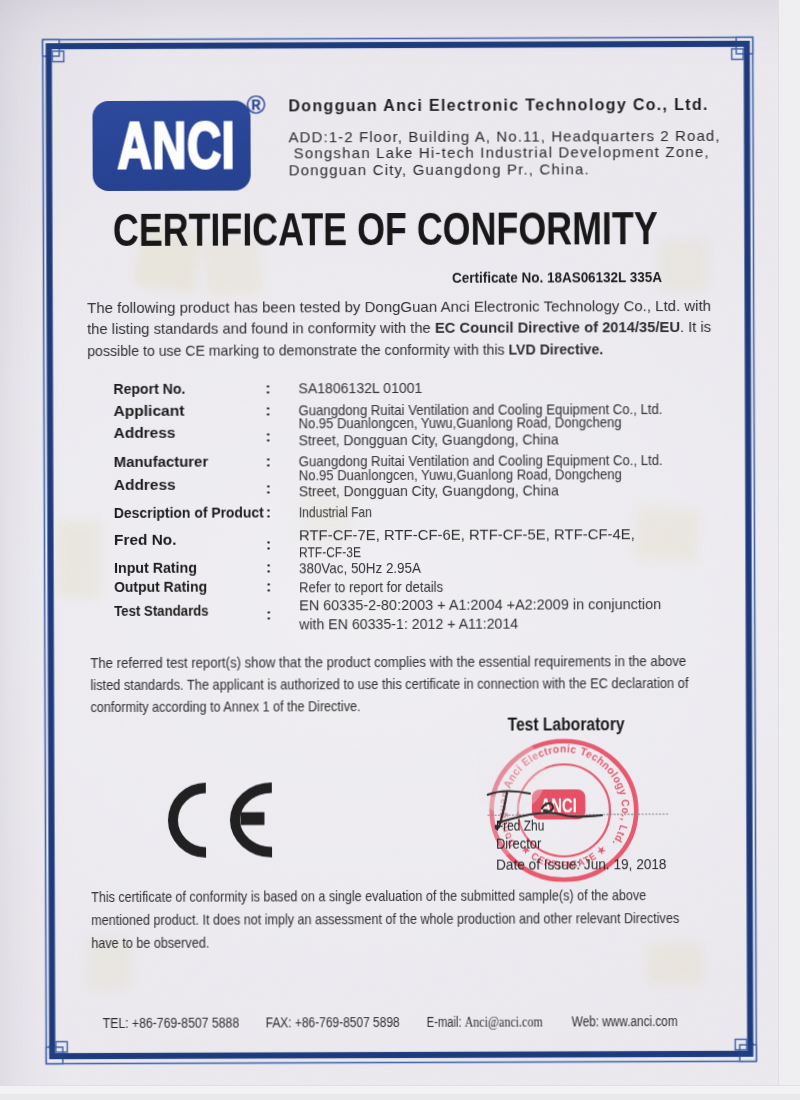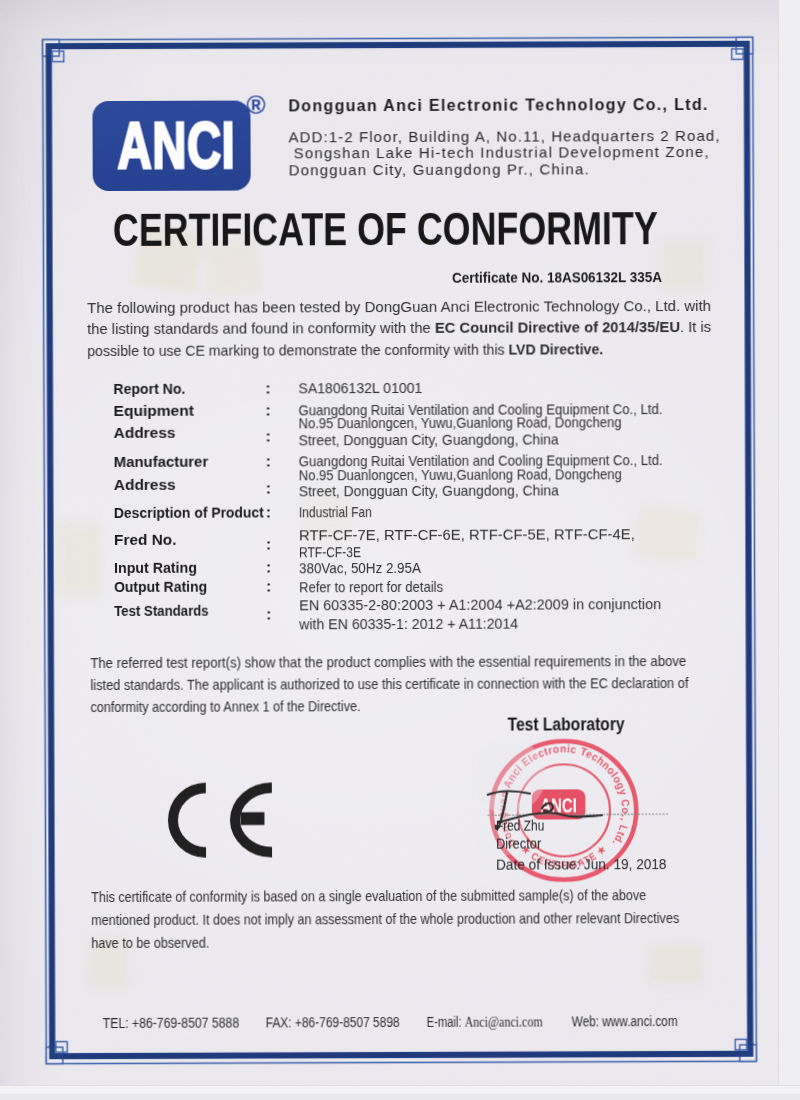--- a/index.html
+++ b/index.html
@@ -127,21 +127,21 @@
   <div class="abs ha" id="ha2" style="top:144.4px;left:295px">Songshan Lake Hi-tech Industrial Development Zone,</div>
   <div class="abs ha" id="ha3" style="top:160.5px;left:290px">Dongguan City, Guangdong Pr., China.</div>
   <div class="abs" id="title">CERTIFICATE OF CONFORMITY</div>
   <div class="abs" id="certno">Certificate No. 18AS06132L 335A</div>
   <div class="abs pp" id="p1a" style="top:298.7px">The following product has been tested by DongGuan Anci Electronic Technology Co., Ltd. with</div>
   <div class="abs pp" id="p1b" style="top:320.3px">the listing standards and found in conformity with the <b>EC Council Directive of 2014/35/EU</b>. It is</div>
   <div class="abs pp" id="p1c" style="top:341.9px">possible to use CE marking to demonstrate the conformity with this <b>LVD Directive.</b></div>
   <div class="abs lb" id="lb1" style="top:378.9px">Report No.</div>
       <div class="abs co" style="top:378.9px">:</div>
       <div class="abs tv" id="v1" style="top:379.8px">SA1806132L 01001</div>
-  <div class="abs lb" id="lb2" style="top:400.6px">Equipment</div>
+  <div class="abs lb" id="lb2" style="top:400.6px">Applicant</div>
       <div class="abs co" style="top:400.6px">:</div>
       <div class="abs tv" id="v2" style="top:401.8px">Guangdong Ruitai Ventilation and Cooling Equipment Co., Ltd.</div>
   <div class="abs lb" id="lb3" style="top:423.3px">Address</div>
       <div class="abs co" style="top:427.3px">:</div>
       <div class="abs tv" id="v3a" style="top:415.3px">No.95 Duanlongcen, Yuwu,Guanlong Road, Dongcheng</div>
       <div class="abs tv" id="v3b" style="top:431.6px">Street, Dongguan City, Guangdong, China</div>
   <div class="abs lb" id="lb4" style="top:451.7px">Manufacturer</div>
       <div class="abs co" style="top:451.7px">:</div>
       <div class="abs tv" id="v4" style="top:452.8px">Guangdong Ruitai Ventilation and Cooling Equipment Co., Ltd.</div>
   <div class="abs lb" id="lb5" style="top:475px">Address</div>

